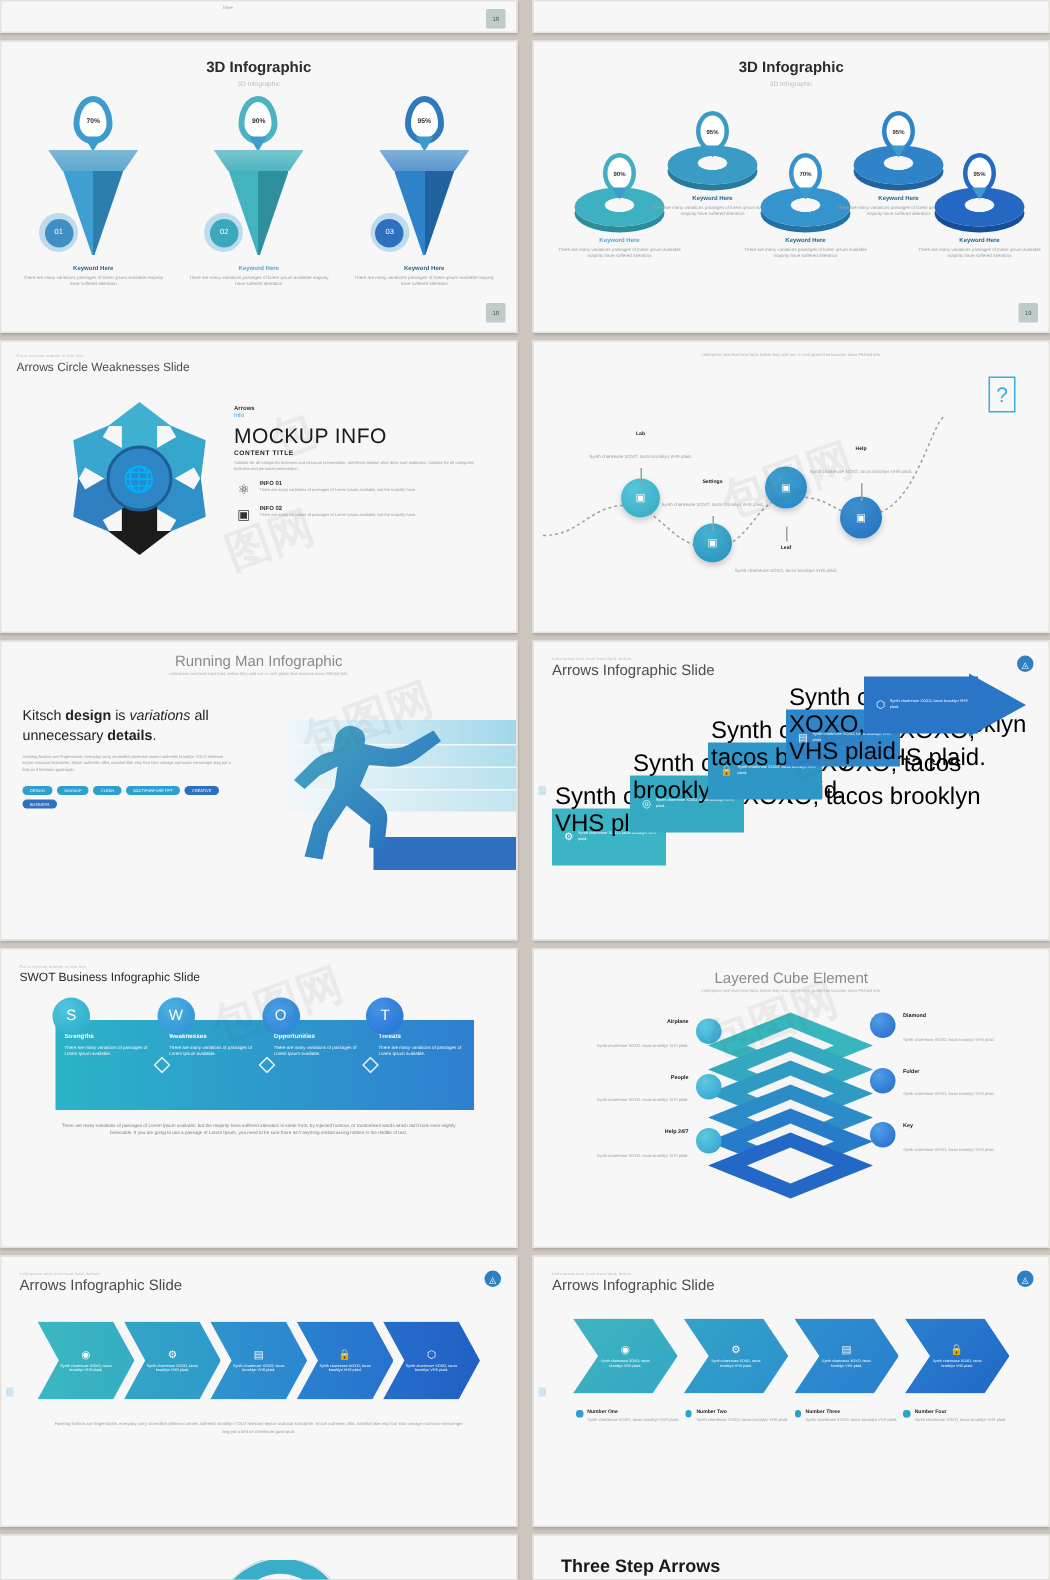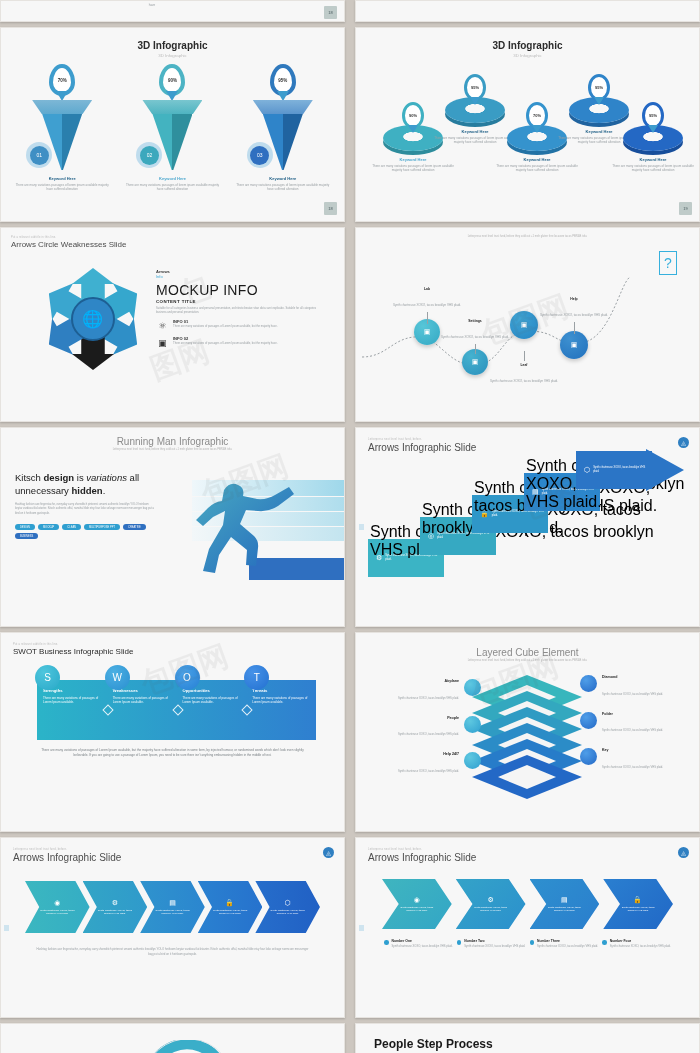--- a/index.html
+++ b/index.html
@@ -413,21 +413,21 @@
       </defs>
       <rect x="38" y="4" width="152" height="16" fill="url(#bg1)" opacity=".85"></rect>
       <rect x="38" y="21" width="152" height="14" fill="url(#bg1)" opacity=".7"></rect>
       <rect x="38" y="36" width="152" height="14" fill="url(#bg1)" opacity=".6"></rect>
       <rect x="38" y="51" width="152" height="14" fill="url(#bg1)" opacity=".5"></rect>
       <rect x="95" y="82" width="95" height="22" fill="#2f6fc0"></rect>
       <path d="M70 14 q6-9 14-5 q7 3 5 11 l14 3 q10 1 18 -4 l14 -8 l5 7 l-16 12 q-9 6 -20 5 l-12 -1 l-6 14 l14 12 q5 5 4 12 l-2 18 l-10 -1 l1 -15 l-16 -13 l-12 18 l-4 18 l-12 -2 l6 -22 l14 -24 l2 -14 l-12 6 l-10 9 l-7 -6 l12 -12 q6 -6 14 -7 z" fill="url(#rg)"></path>
     </svg>
 
     <div class="rm-left">
-      <h2><span>Kitsch </span><b>design</b><span> is </span><i>variations</i><span> all unnecessary </span><b>hidden</b><span>.</span></h2>
+      <h2><span>Kitsch </span><b>design</b><span> is </span><i>variations</i><span> all unnecessary </span><b>details</b><span>.</span></h2>
       <div class="tiny2" style="margin-top:5px;line-height:1.8;width:140px">Hashtag fashion axe fingerstache, everyday carry shoreditch pinterest umami authentic brooklyn YOLO heirloom keytar vardosat kickstarter. Kitsch authentic offal, narwhal tilde etsy four loko selvage normcore messenger bag put a bird on it heirloom gastropub.</div>
       <div class="tags">
         <span class="tag">DESIGN</span>
         <span class="tag">MOCKUP</span>
         <span class="tag">CLEAN</span>
         <span class="tag">MULTIPURPOSE PPT</span>
         <span class="tag d">CREATIVE</span>
         <span class="tag d">BUSINESS</span>
       </div>
     </div>
@@ -675,21 +675,21 @@
   <div class="slide">
     <svg class="spiral" width="160" height="60" viewBox="0 0 160 60">
       <path d="M60 56 A36 36 0 0 1 128 26" fill="none" stroke="#3aaec9" stroke-width="11" stroke-linecap="round"></path>
       <path d="M72 58 A25 25 0 0 1 118 40" fill="none" stroke="#2f9ec6" stroke-width="11" stroke-linecap="round"></path>
       <circle cx="92" cy="62" r="18" fill="#3aa6cd"></circle>
       <path d="M52 58 A44 44 0 0 1 138 30" fill="none" stroke="#dfe6ea" stroke-width="1"></path>
     </svg>
   </div>
   <div class="slide">
     <div class="tsp">
-      <div>People Step Process</div>
+      <div>Three Step Arrows</div>
       <div>Infographic</div>
     </div>
   </div>
 
 </div>
 
 <div class="wm">
   <span style="left:180px;top:270px;transform:rotate(-20deg)">包</span>
   <span style="left:150px;top:340px;transform:rotate(-20deg)">图网</span>
   <span style="left:480px;top:300px;transform:rotate(-20deg)">包图网</span>

